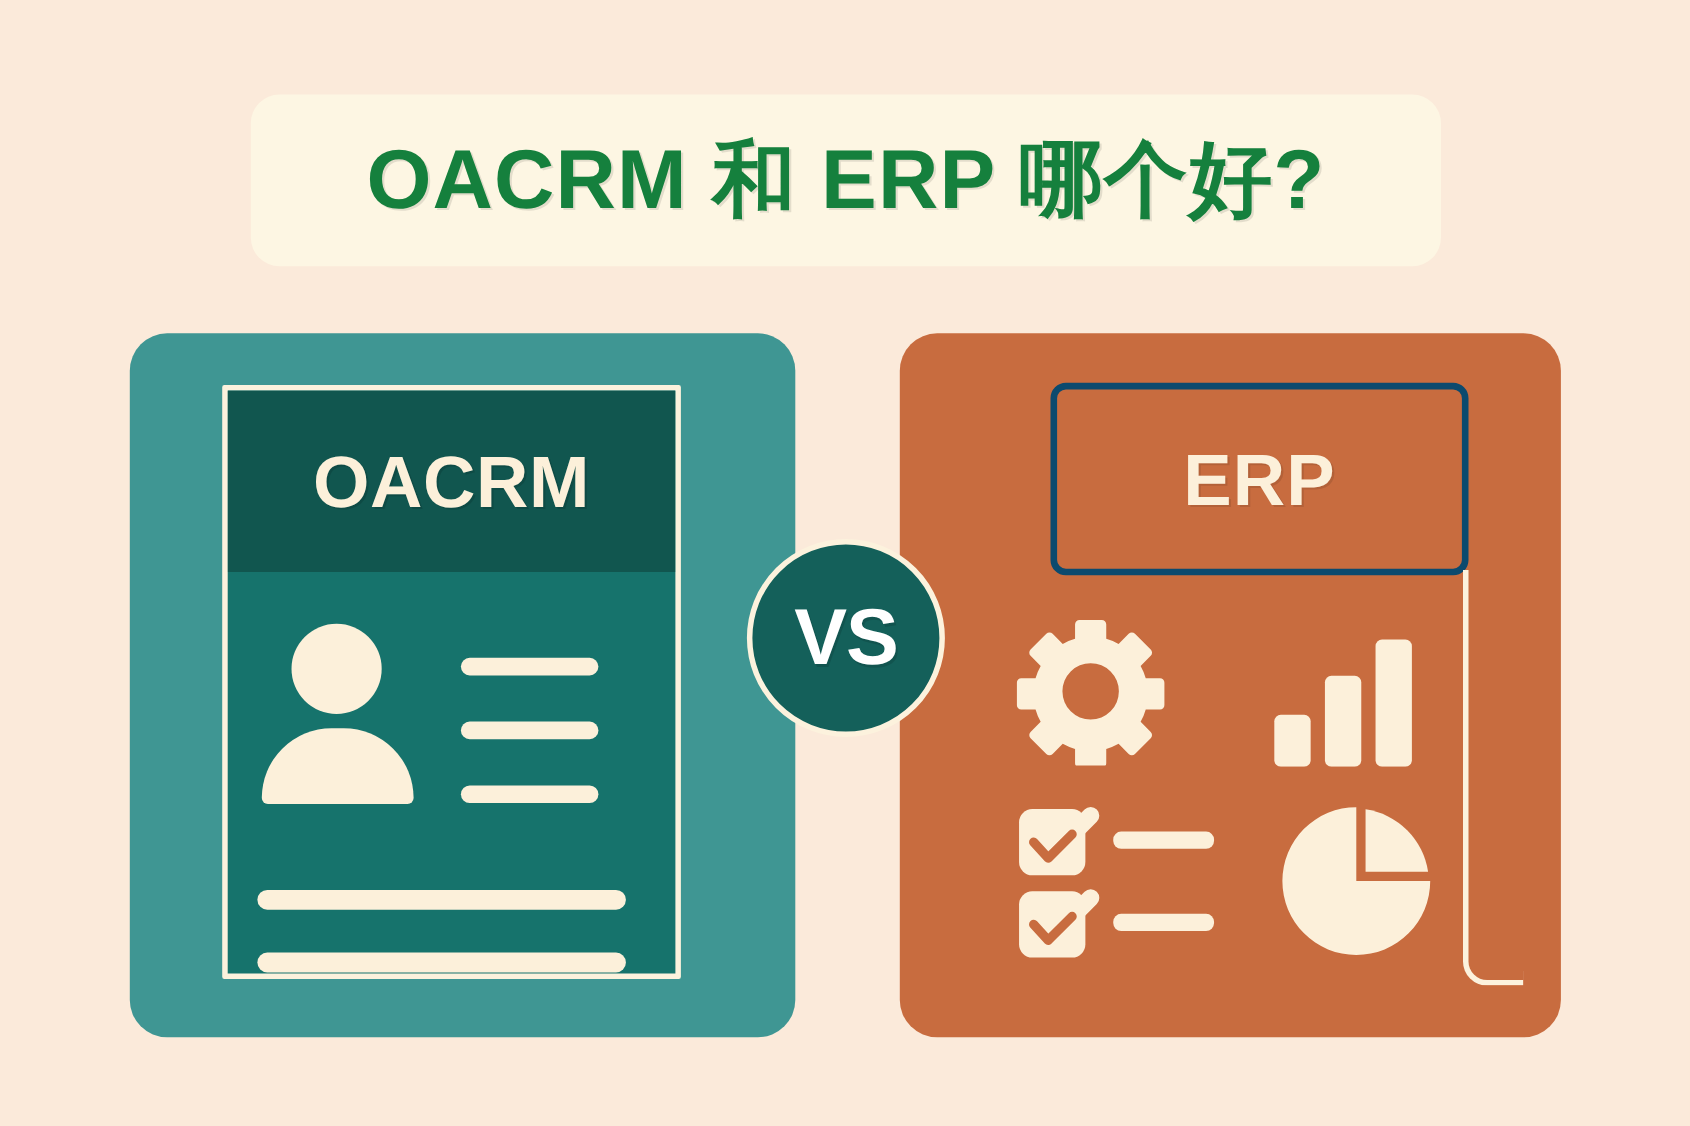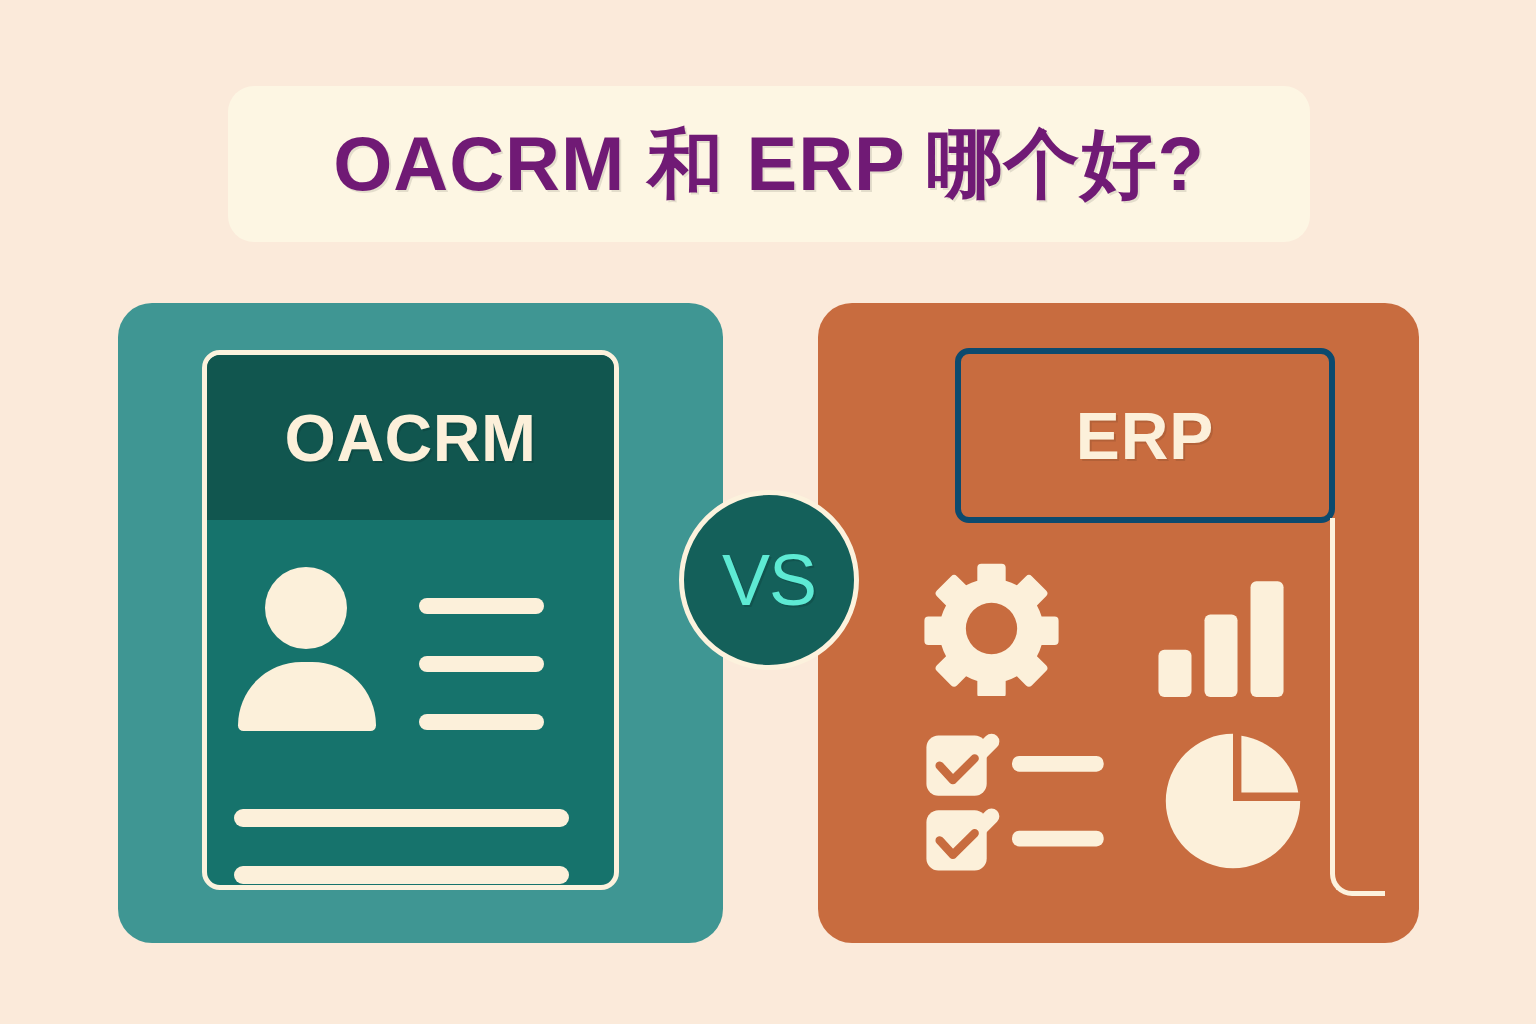--- a/index.html
+++ b/index.html
@@ -34,21 +34,21 @@
     border-radius: 26px;
     display: flex;
     align-items: center;
     justify-content: center;
   }
   .title-text {
     font-family: "Liberation Sans", sans-serif;
     font-weight: bold;
     font-size: 76px;
     letter-spacing: 1px;
-    color: #701a75;
+    color: #15803d;
     white-space: nowrap;
     line-height: 1;
     text-shadow: 2px 2px 0 rgba(0,0,0,0.10);
   }
 
   
   .card {
     position: absolute;
     top: 303px;
     height: 640px;
@@ -66,21 +66,21 @@
   }
 
   
   .doc-panel {
     position: absolute;
     left: 84px;
     top: 47px;
     width: 417px;
     height: 540px;
     border: 5px solid #fcf2dd;
-    border-radius: 18px;
+    border-radius: 2px;
     background: #16736c;
     overflow: hidden;
     box-sizing: border-box;
   }
   .doc-header {
     position: absolute;
     left: 0; top: 0;
     width: 100%;
     height: 165px;
     background: #11564f;
@@ -215,23 +215,23 @@
     background: #14605a;
     border: 5px solid #fcf2dd;
     box-sizing: border-box;
     display: flex;
     align-items: center;
     justify-content: center;
     z-index: 5;
   }
   .vs-text {
     font-family: "Liberation Sans", sans-serif;
-    font-weight: normal;
+    font-weight: bold;
     font-size: 72px;
-    color: #5eead4;
+    color: #ffffff;
     letter-spacing: -1px;
     line-height: 1;
     text-shadow: 2px 2px 0 rgba(0,0,0,0.12);
   }
 </style>
 </head>
 <body>
 
 <div id="stage">
 

